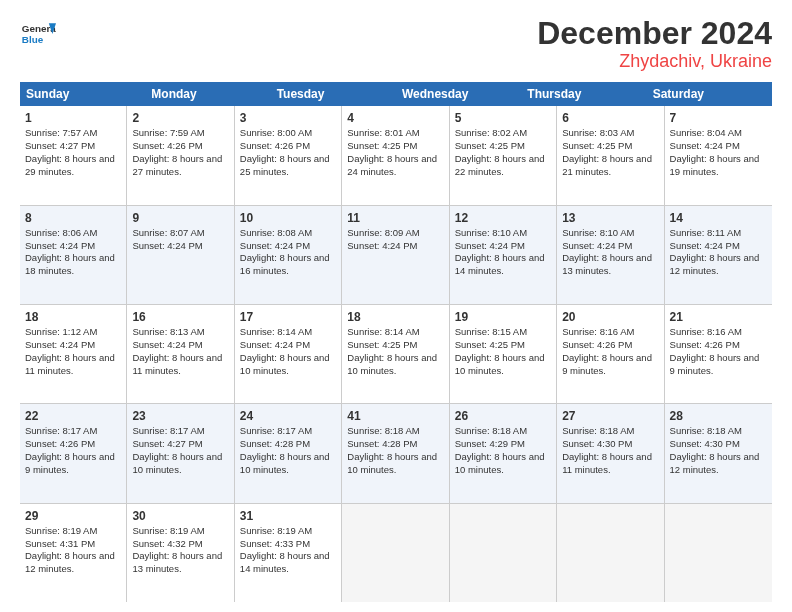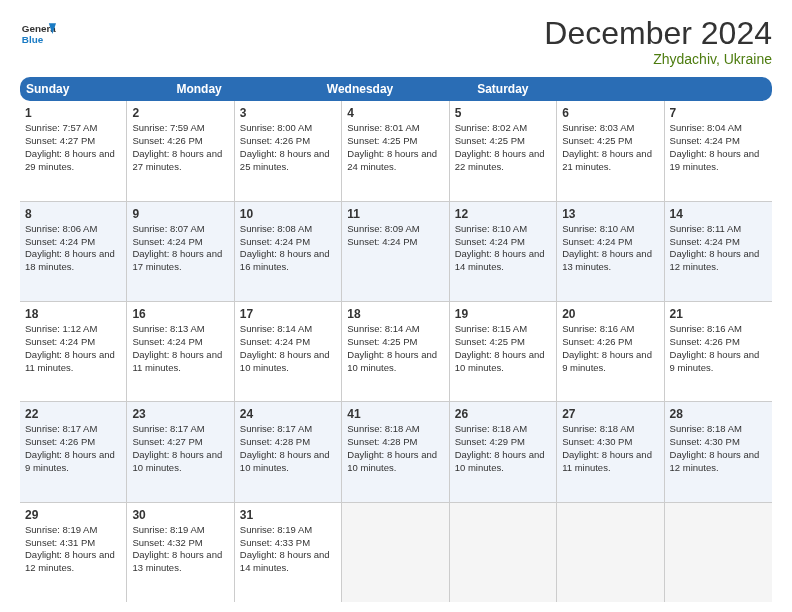--- a/index.html
+++ b/index.html
@@ -33,38 +33,37 @@
     .logo-icon {
       width: 36px;
       height: 36px;
       margin-right: 4px;
     }
     .title-area {
       text-align: right;
     }
     .month-title {
       font-size: 32px;
-      font-weight: normal;
+      font-weight: bold;
       color: #333;
       line-height: 1.1;
     }
     .subtitle {
-      font-size: 14px;
-      color: #4d7c0f;
+      font-size: 18px;
+      color: #ef4444;
     }
     .calendar {
       flex: 1;
       display: flex;
       flex-direction: column;
     }
     .cal-header {
       display: grid;
-      grid-template-columns: repeat(5, 1fr);
+      grid-template-columns: repeat(6, 1fr);
       background: #2a6db5;
-      border-radius: 10px;
     }
     .cal-header-cell {
       color: #fff;
       font-size: 12px;
       font-weight: bold;
       padding: 5px 6px;
       text-align: left;
     }
     .cal-body {
       flex: 1;
@@ -123,36 +122,38 @@
     <div class="title-area">
       <div class="month-title">December 2024</div>
       <div class="subtitle">Zhydachiv, Ukraine</div>
     </div>
   </div>
 
   <div class="calendar">
     <div class="cal-header">
       <div class="cal-header-cell">Sunday</div>
       <div class="cal-header-cell">Monday</div>
+      <div class="cal-header-cell">Tuesday</div>
       <div class="cal-header-cell">Wednesday</div>
+      <div class="cal-header-cell">Thursday</div>
       <div class="cal-header-cell">Saturday</div>
     </div>
     <div class="cal-body" id="cal-body">
     <div class="cal-row">
           <div class="cal-cell"><span class="day-num">1</span><span>Sunrise: 7:57 AM</span><br><span>Sunset: 4:27 PM</span><br><span>Daylight: 8 hours and 29 minutes.</span></div>
           <div class="cal-cell"><span class="day-num">2</span><span>Sunrise: 7:59 AM</span><br><span>Sunset: 4:26 PM</span><br><span>Daylight: 8 hours and 27 minutes.</span></div>
           <div class="cal-cell"><span class="day-num">3</span><span>Sunrise: 8:00 AM</span><br><span>Sunset: 4:26 PM</span><br><span>Daylight: 8 hours and 25 minutes.</span></div>
           <div class="cal-cell"><span class="day-num">4</span><span>Sunrise: 8:01 AM</span><br><span>Sunset: 4:25 PM</span><br><span>Daylight: 8 hours and 24 minutes.</span></div>
           <div class="cal-cell"><span class="day-num">5</span><span>Sunrise: 8:02 AM</span><br><span>Sunset: 4:25 PM</span><br><span>Daylight: 8 hours and 22 minutes.</span></div>
           <div class="cal-cell"><span class="day-num">6</span><span>Sunrise: 8:03 AM</span><br><span>Sunset: 4:25 PM</span><br><span>Daylight: 8 hours and 21 minutes.</span></div>
           <div class="cal-cell"><span class="day-num">7</span><span>Sunrise: 8:04 AM</span><br><span>Sunset: 4:24 PM</span><br><span>Daylight: 8 hours and 19 minutes.</span></div>
         </div>
         <div class="cal-row">
           <div class="cal-cell"><span class="day-num">8</span><span>Sunrise: 8:06 AM</span><br><span>Sunset: 4:24 PM</span><br><span>Daylight: 8 hours and 18 minutes.</span></div>
-          <div class="cal-cell"><span class="day-num">9</span><span>Sunrise: 8:07 AM</span><br><span>Sunset: 4:24 PM</span><br><span>Daylight: 8 hours and 17 minutes.</span></div>
+          <div class="cal-cell"><span class="day-num">9</span><span>Sunrise: 8:07 AM</span><br><span>Sunset: 4:24 PM</span><br></div>
           <div class="cal-cell"><span class="day-num">10</span><span>Sunrise: 8:08 AM</span><br><span>Sunset: 4:24 PM</span><br><span>Daylight: 8 hours and 16 minutes.</span></div>
           <div class="cal-cell"><span class="day-num">11</span><span>Sunrise: 8:09 AM</span><br><span>Sunset: 4:24 PM</span><br></div>
           <div class="cal-cell"><span class="day-num">12</span><span>Sunrise: 8:10 AM</span><br><span>Sunset: 4:24 PM</span><br><span>Daylight: 8 hours and 14 minutes.</span></div>
           <div class="cal-cell"><span class="day-num">13</span><span>Sunrise: 8:10 AM</span><br><span>Sunset: 4:24 PM</span><br><span>Daylight: 8 hours and 13 minutes.</span></div>
           <div class="cal-cell"><span class="day-num">14</span><span>Sunrise: 8:11 AM</span><br><span>Sunset: 4:24 PM</span><br><span>Daylight: 8 hours and 12 minutes.</span></div>
         </div>
         <div class="cal-row">
           <div class="cal-cell"><span class="day-num">18</span><span>Sunrise: 1:12 AM</span><br><span>Sunset: 4:24 PM</span><br><span>Daylight: 8 hours and 11 minutes.</span></div>
           <div class="cal-cell"><span class="day-num">16</span><span>Sunrise: 8:13 AM</span><br><span>Sunset: 4:24 PM</span><br><span>Daylight: 8 hours and 11 minutes.</span></div>
           <div class="cal-cell"><span class="day-num">17</span><span>Sunrise: 8:14 AM</span><br><span>Sunset: 4:24 PM</span><br><span>Daylight: 8 hours and 10 minutes.</span></div>

